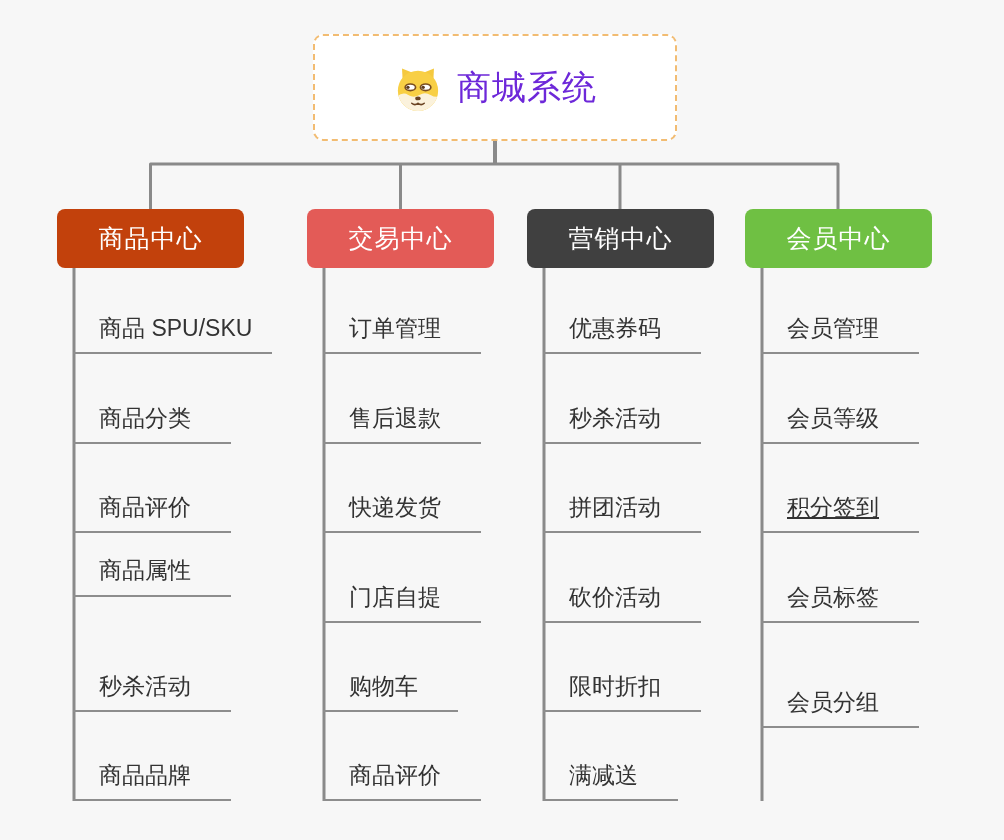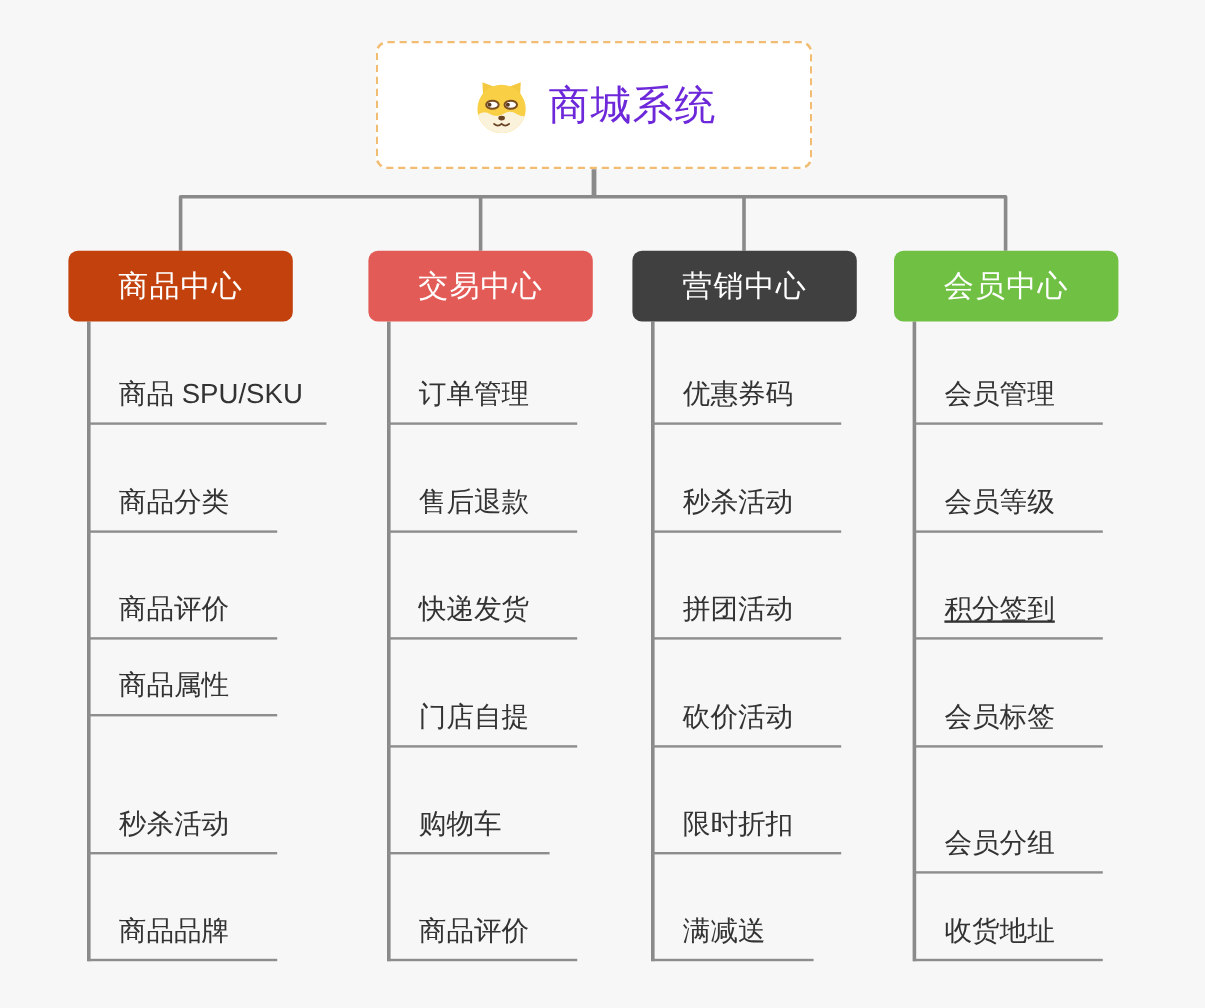--- a/index.html
+++ b/index.html
@@ -123,15 +123,14 @@
   <div class="leaf" style="left:543px;top:491px;">拼团活动</div>
   <div class="leaf" style="left:543px;top:581px;">砍价活动</div>
   <div class="leaf" style="left:543px;top:670px;">限时折扣</div>
   <div class="leaf" style="left:543px;top:759px;">满减送</div>
 
   <div class="leaf" style="left:761px;top:312px;">会员管理</div>
   <div class="leaf" style="left:761px;top:402px;">会员等级</div>
   <div class="leaf" style="left:761px;top:491px;text-decoration:underline;">积分签到</div>
   <div class="leaf" style="left:761px;top:581px;">会员标签</div>
   <div class="leaf" style="left:761px;top:670px;margin-top:16px;">会员分组</div>
-  <div class="leaf" style="left:761px;top:759px;">收货地址</div>
 
 </div>
 
 </body></html>

